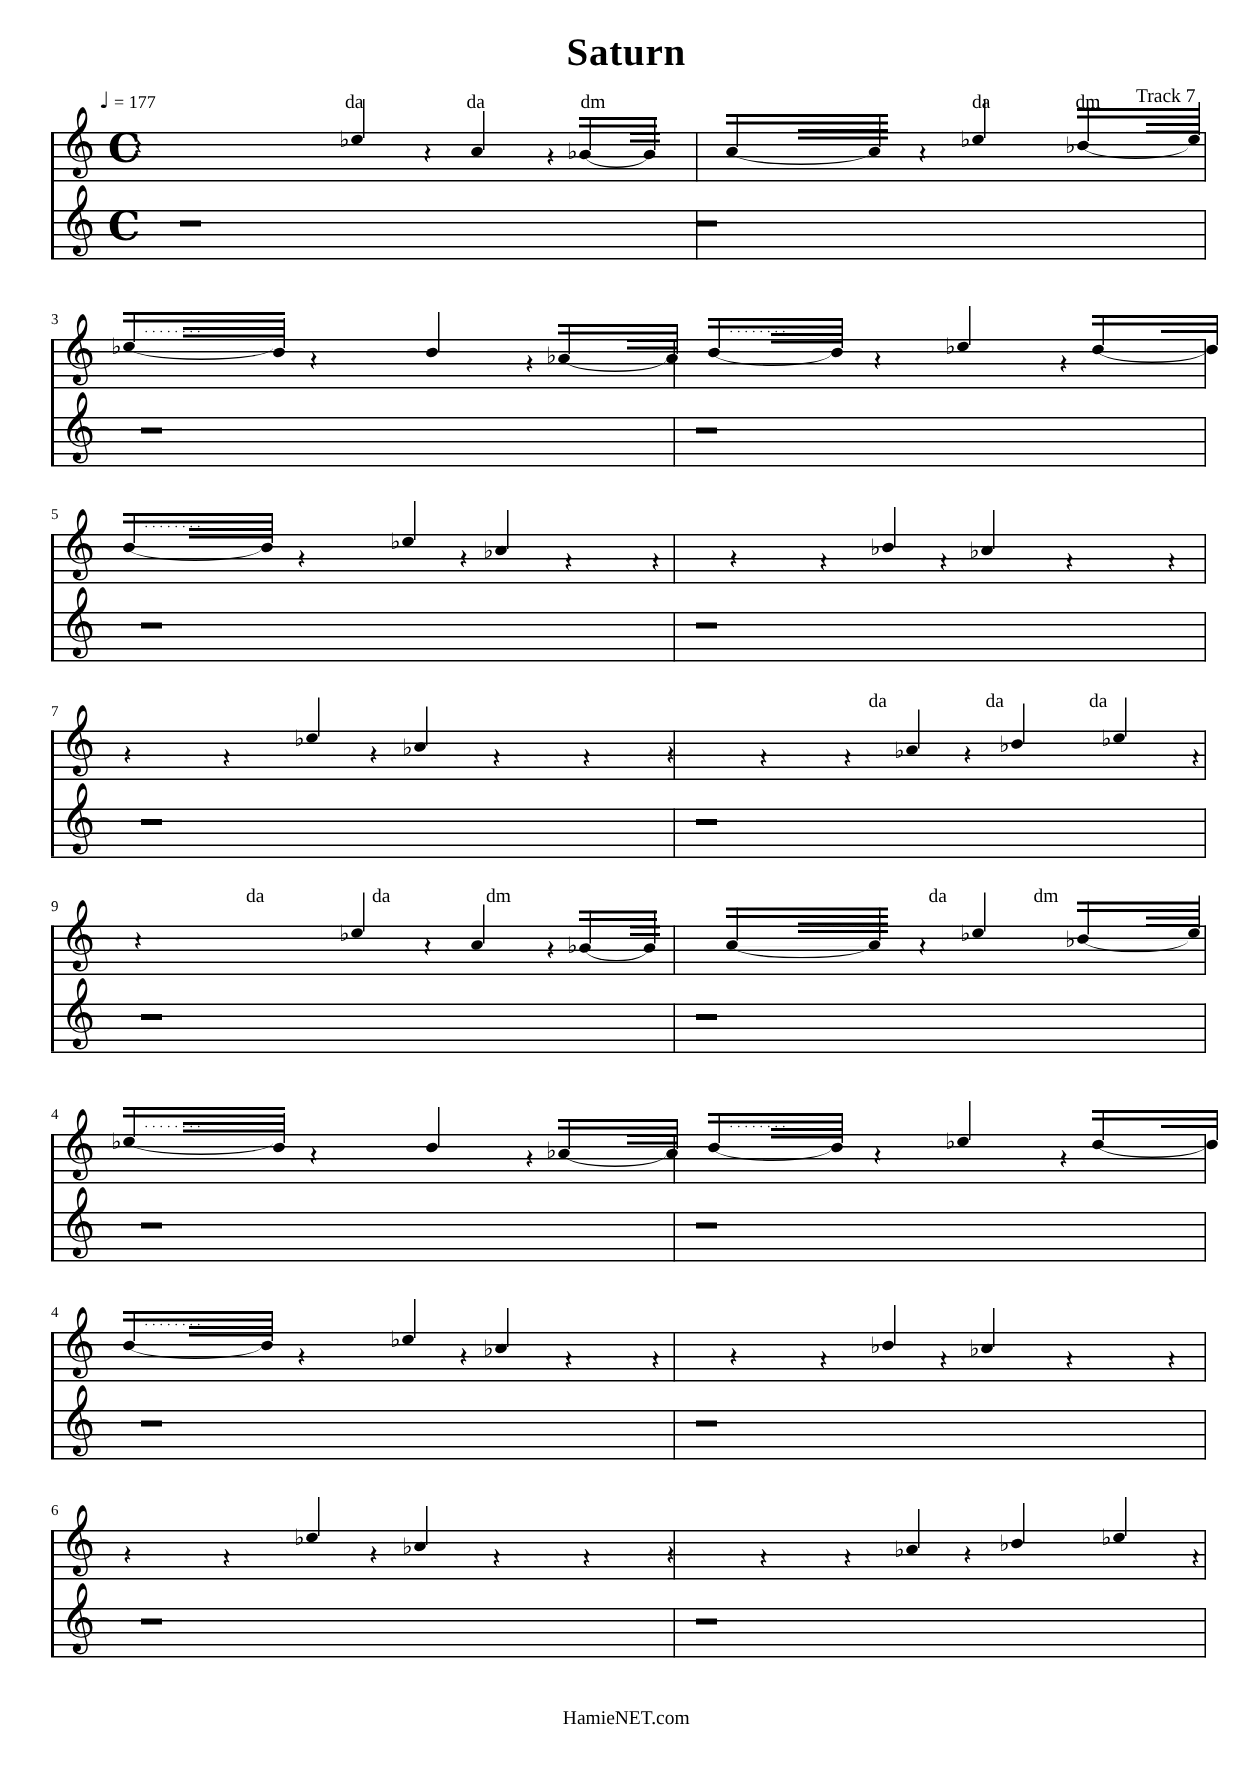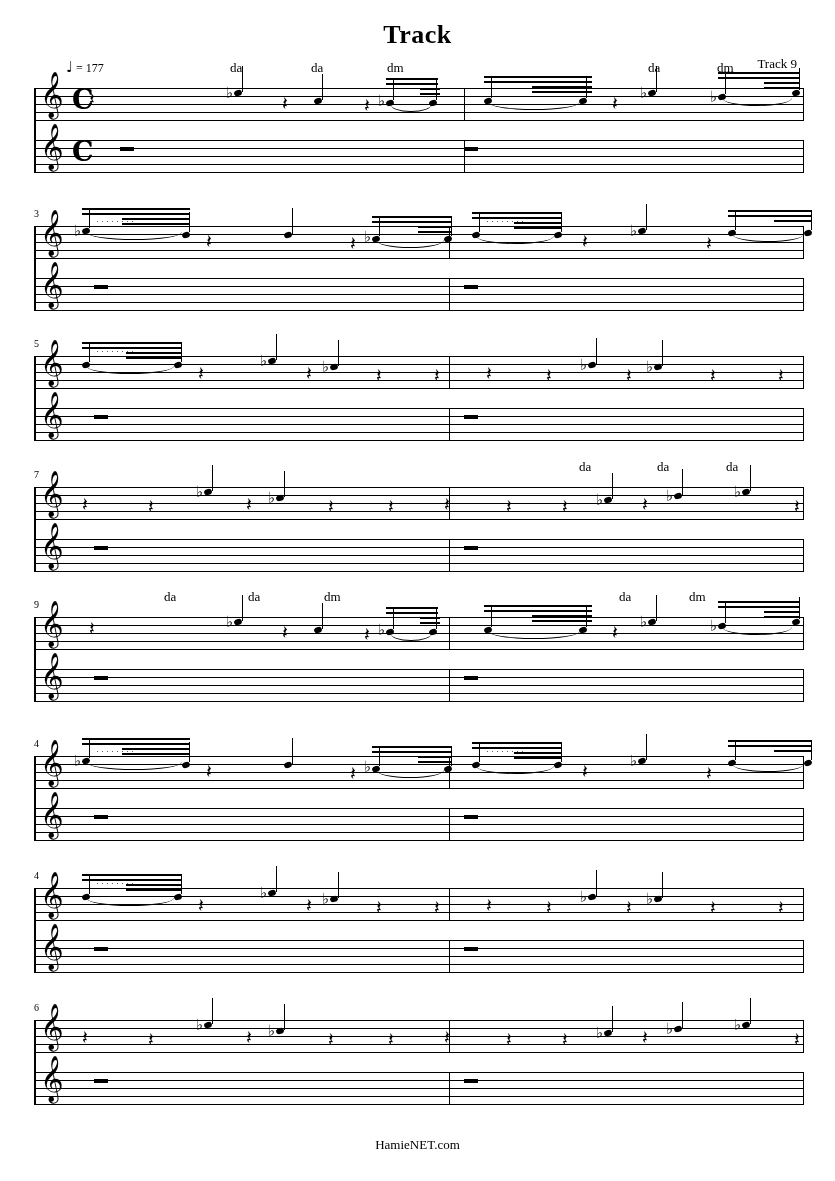--- a/index.html
+++ b/index.html
@@ -70,22 +70,22 @@
   .beam{ position:absolute; height:2.4px; background:#000; }
   .tie{
     position:absolute; height:7px; border-bottom:1.3px solid #000;
     border-left:0;border-right:0; border-radius:50%/0 0 100% 100%;
   }
   .flagdots{ position:absolute; font-size:9px; letter-spacing:2px; }
 </style>
 </head>
 <body>
 
-<div class="title">Track</div>
-<div class="track-label">Track 9</div>
+<div class="title">Saturn</div>
+<div class="track-label">Track 7</div>
 <div class="footer">HamieNET.com</div>
 
 <div id="systems-root">
     <div class="system" style="top: 84px; height: 96px;">
       <div class="sys-left" style="top: 4px; height: 84px;"></div>
       <div class="staff" style="position: absolute; top: 0px;">
         <div class="line"></div>
         <div class="line"></div>
         <div class="line"></div>
         <div class="line"></div>

